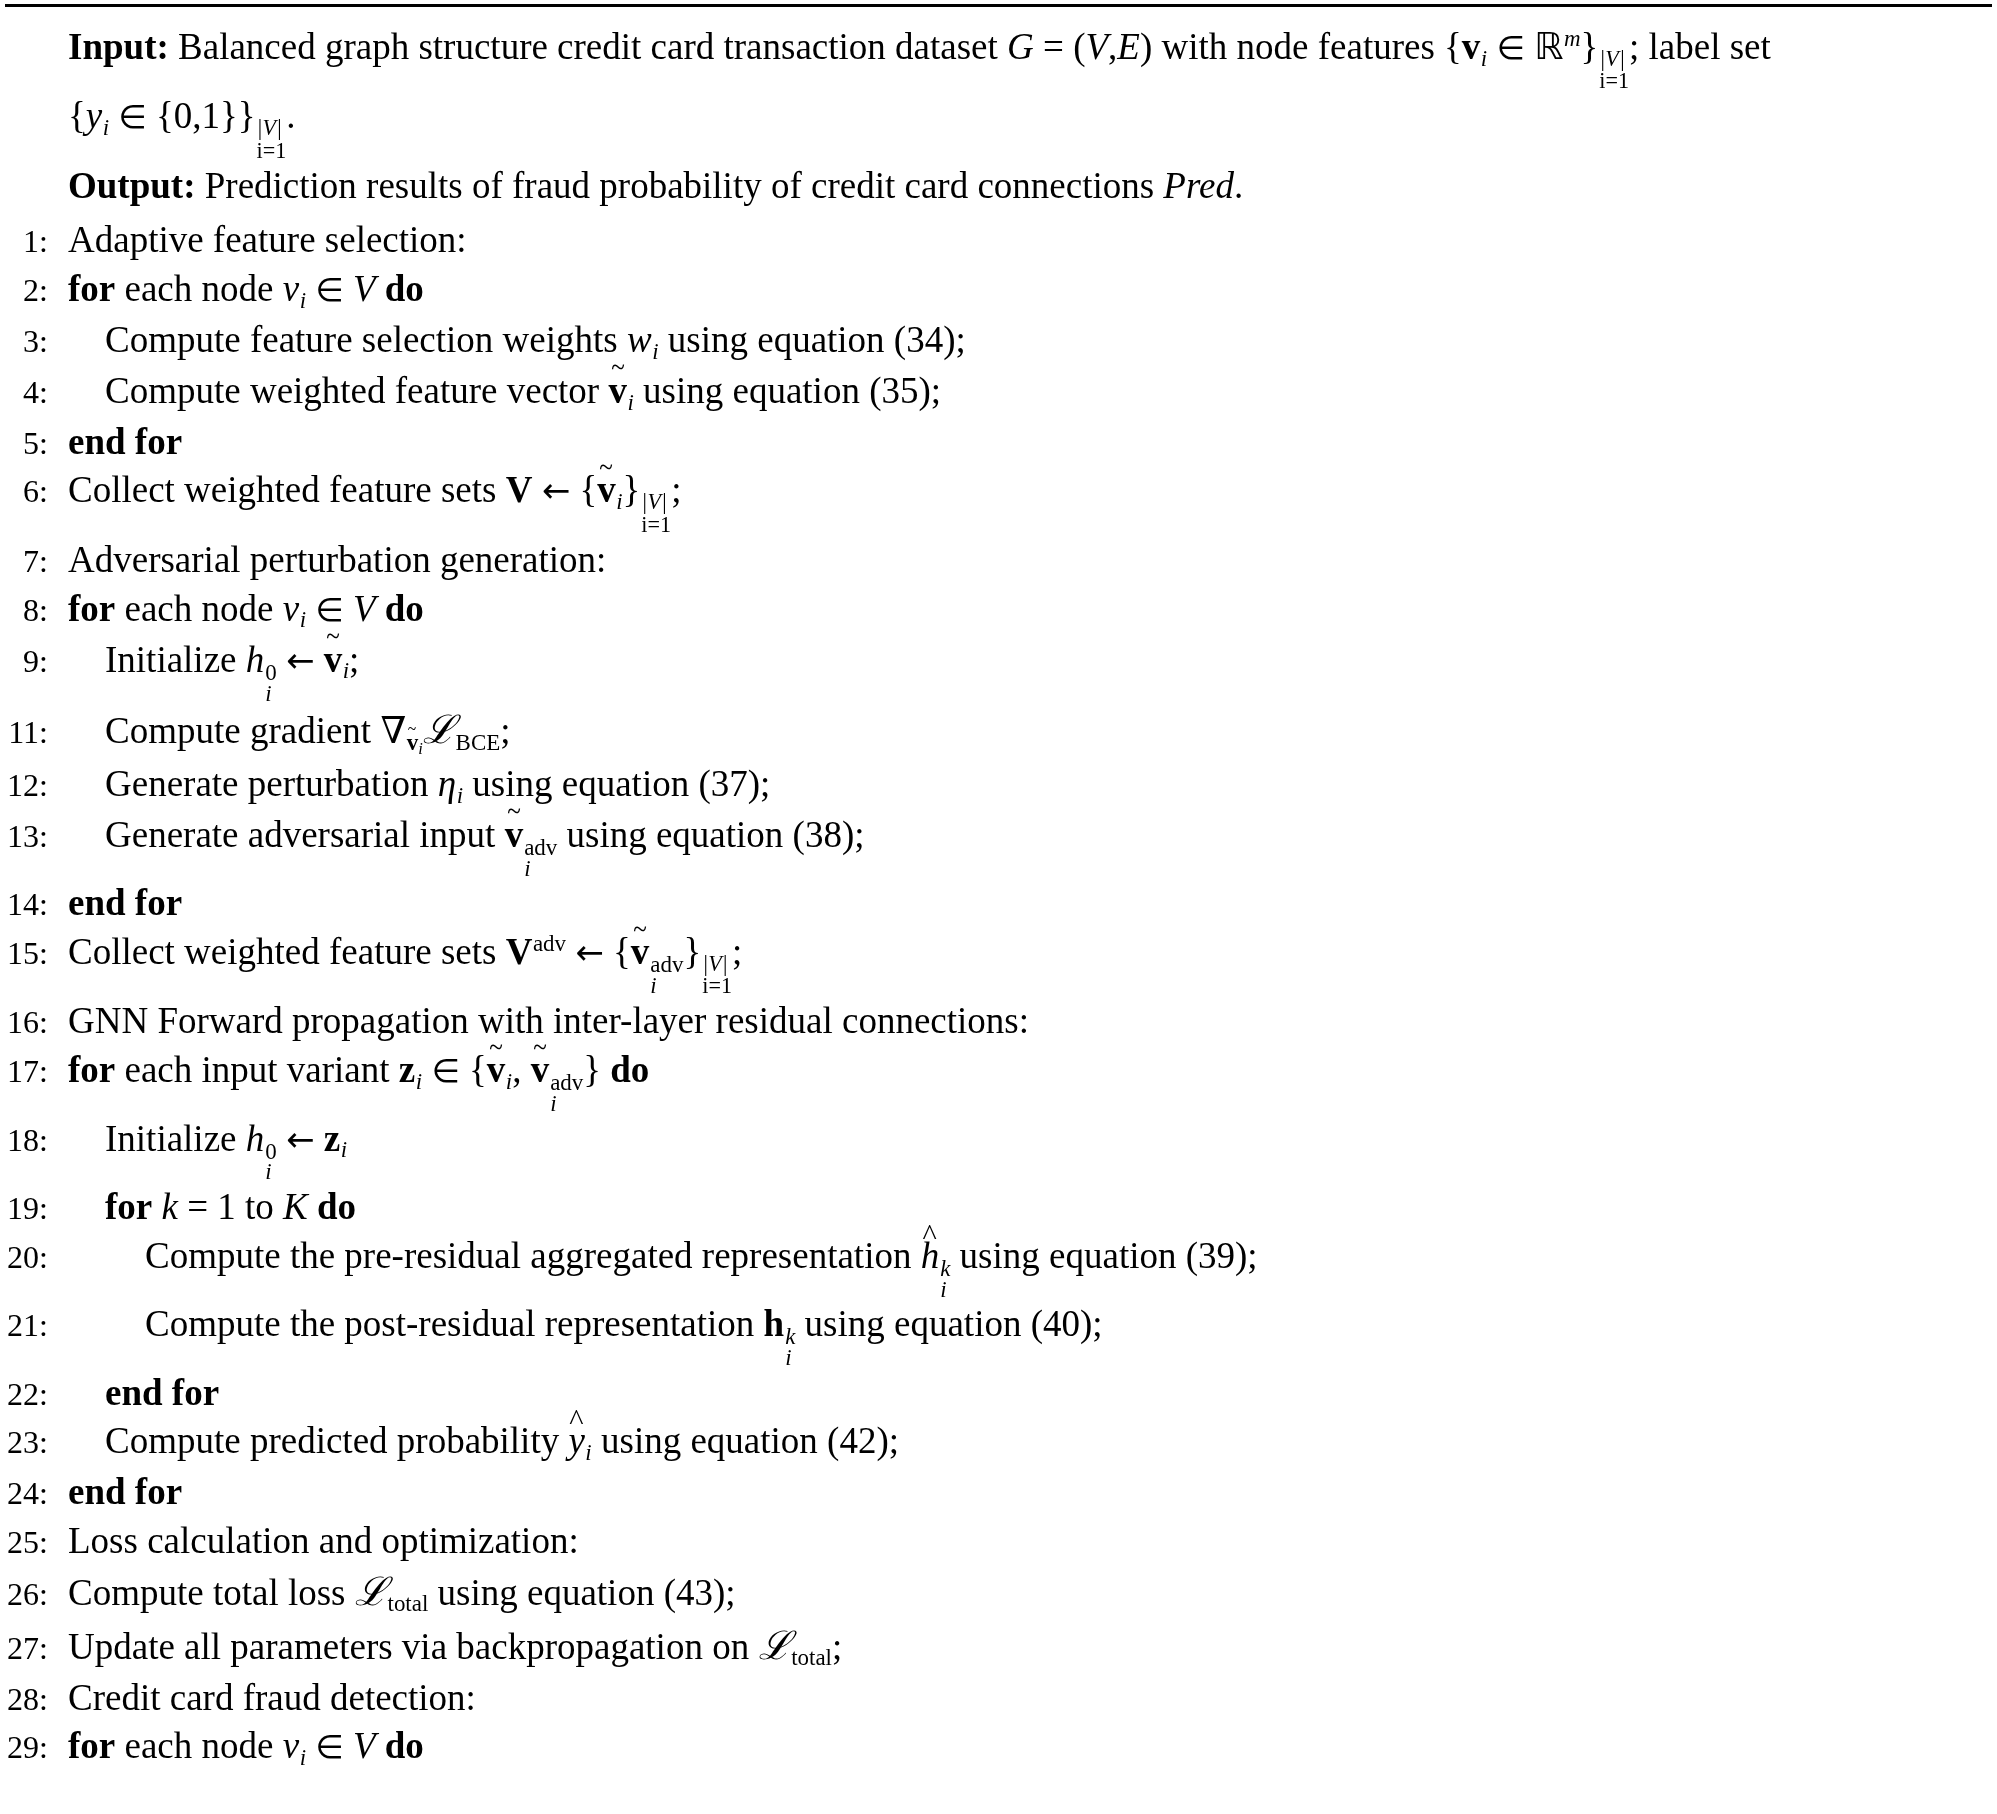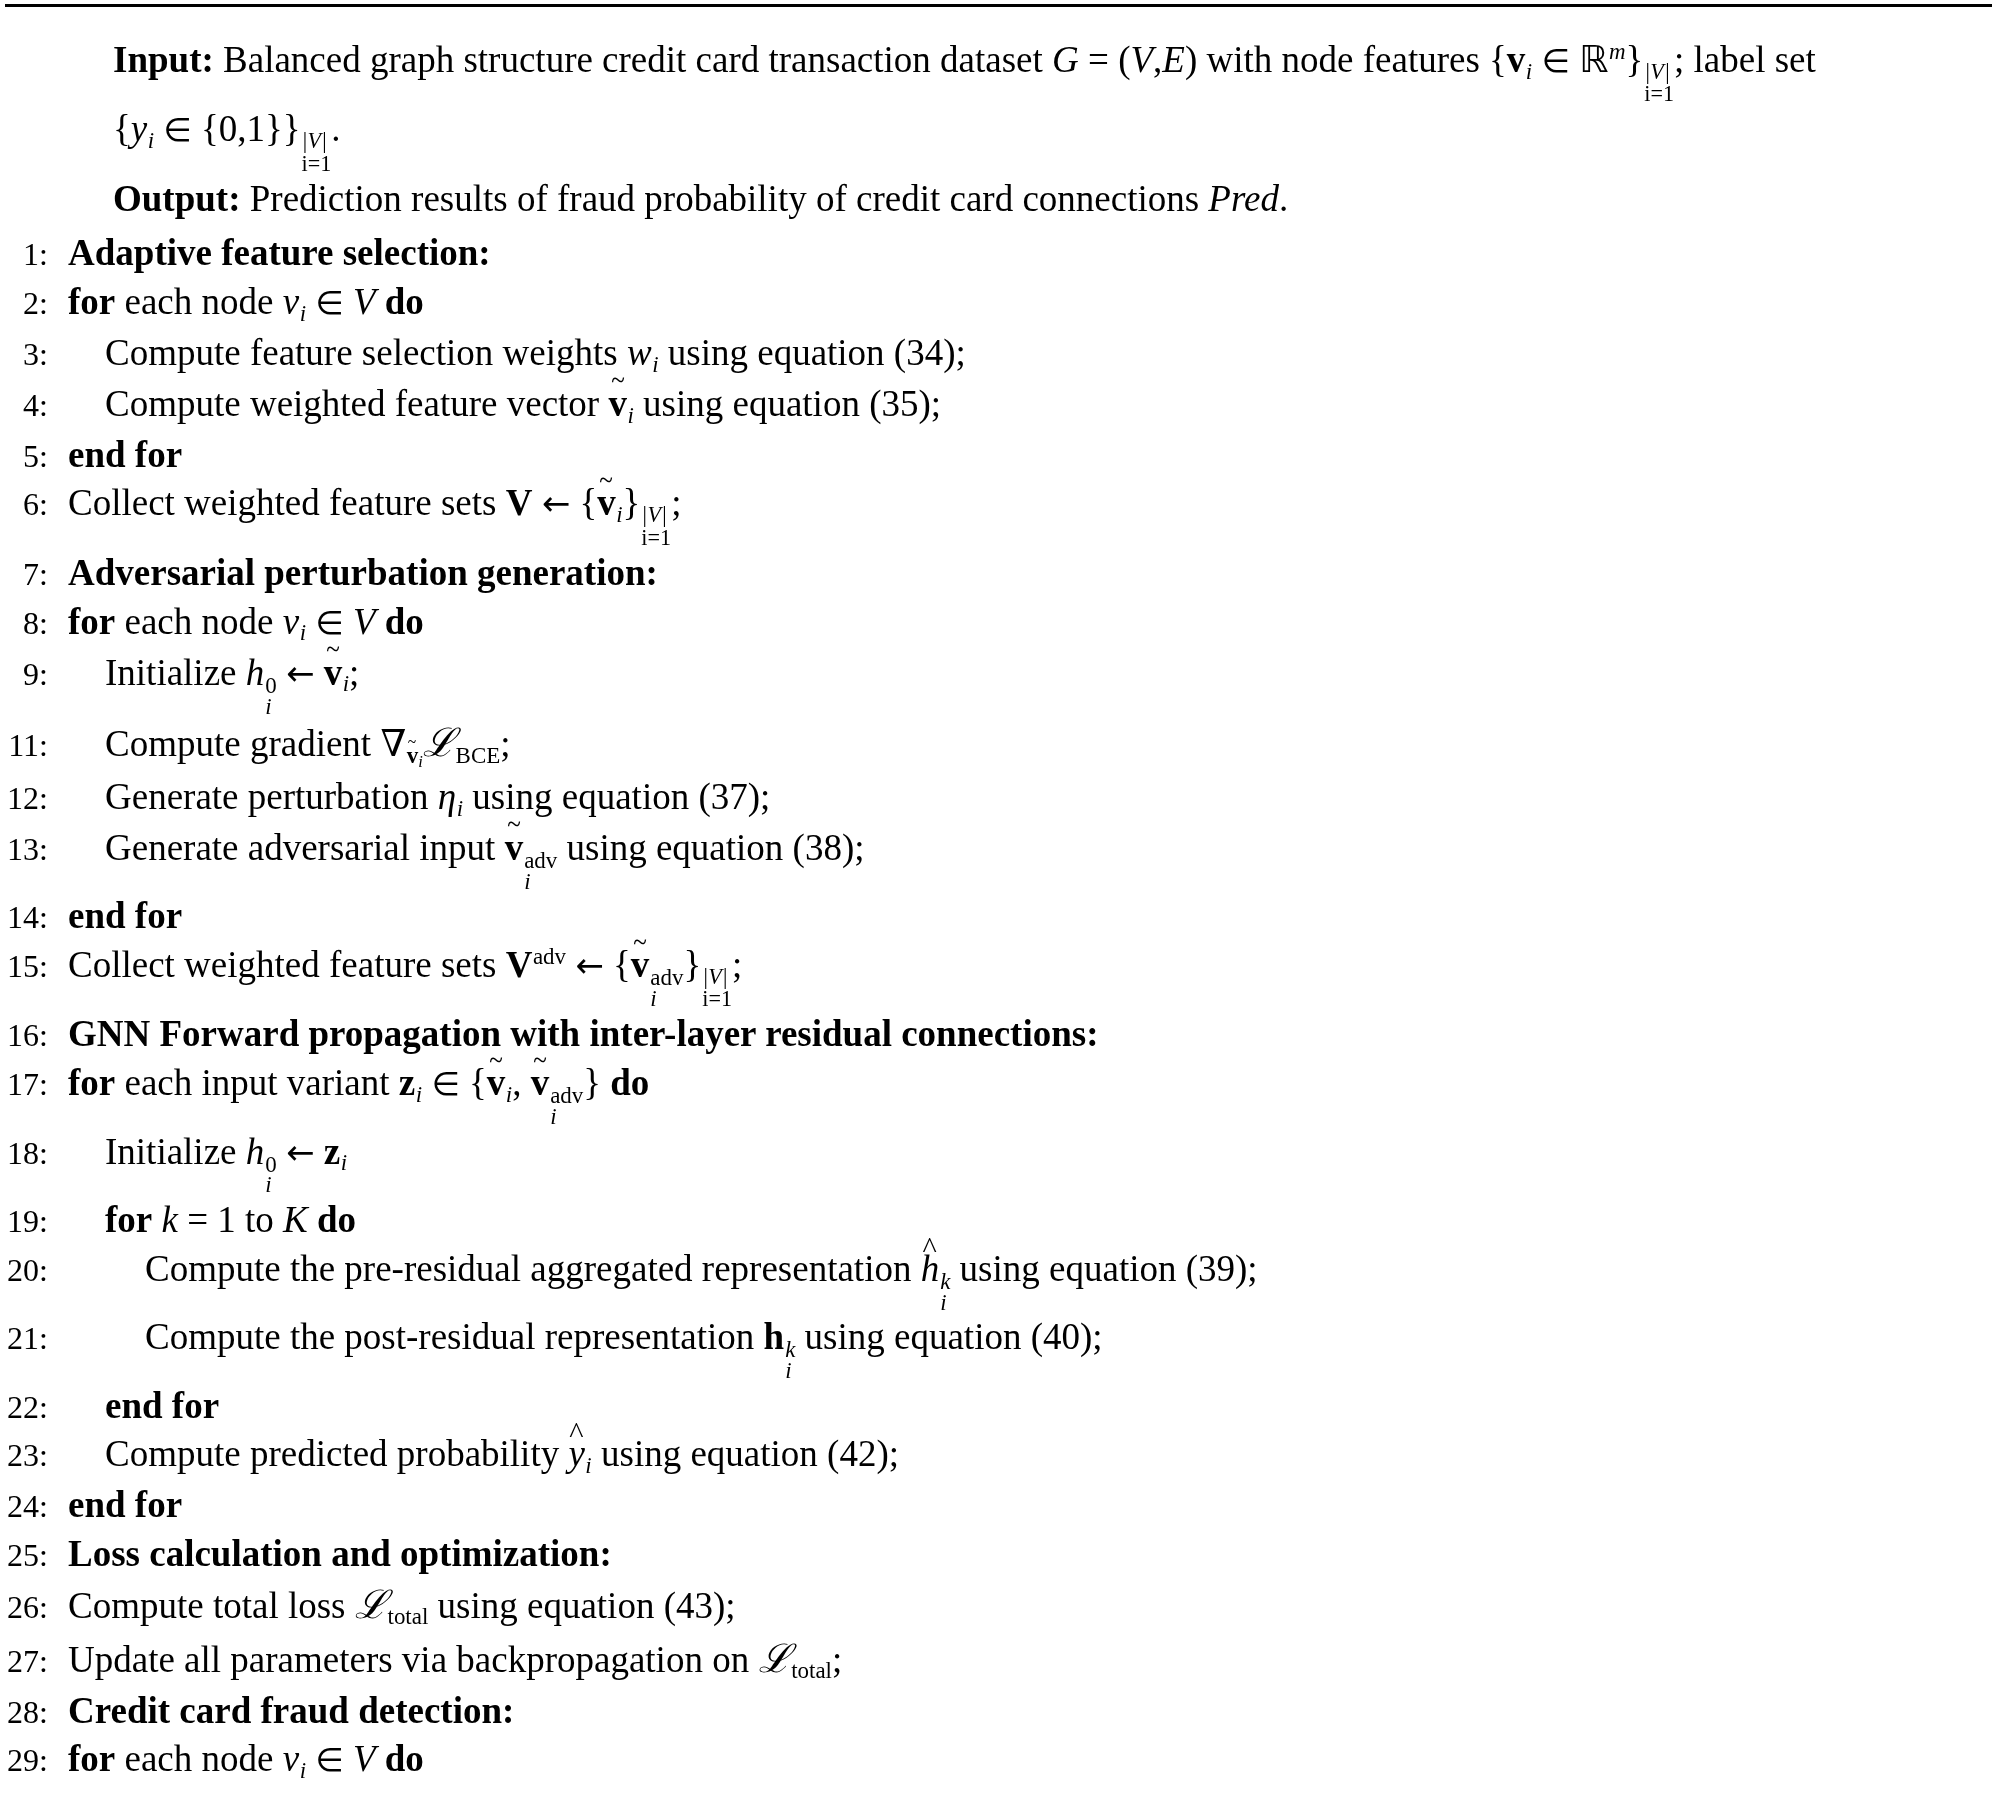--- a/index.html
+++ b/index.html
@@ -19,22 +19,21 @@
     position: relative;
     background: #ffffff;
     padding: 0 0 0 0;
   }
   .rule-top {
     border-top: 3px solid #000;
     width: 1987px;
     margin: 4px 0 0 5px;
   }
   .io-block {
-    padding: 29px 0 0 0;
-    margin-left: 45px;
+    padding: 16px 0 0 0;
   }
   .io-line {
     font-size: 37px;
     line-height: 1.30;
     padding-left: 68px;
     padding-right: 10px;
     text-indent: -0px;
   }
   .io-line .lbl {
     font-weight: bold;
@@ -61,21 +60,21 @@
   .linetext {
     flex: 1 1 auto;
     padding-left: 20px;
     white-space: nowrap;
     overflow: visible;
   }
   .ind0 { padding-left: 20px; }
   .ind1 { padding-left: 57px; }
   .ind2 { padding-left: 97px; }
   .kw { font-weight: bold; }
-  .hd { font-weight: bold; }
+  .hd { font-weight: normal; }
   .mi { font-style: italic; }
   .mb { font-weight: bold; font-style: normal; }
 
   
   .sub {
     font-size: 0.62em;
     vertical-align: -0.30em;
     font-style: italic;
     margin-left: 0.5px;
   }

